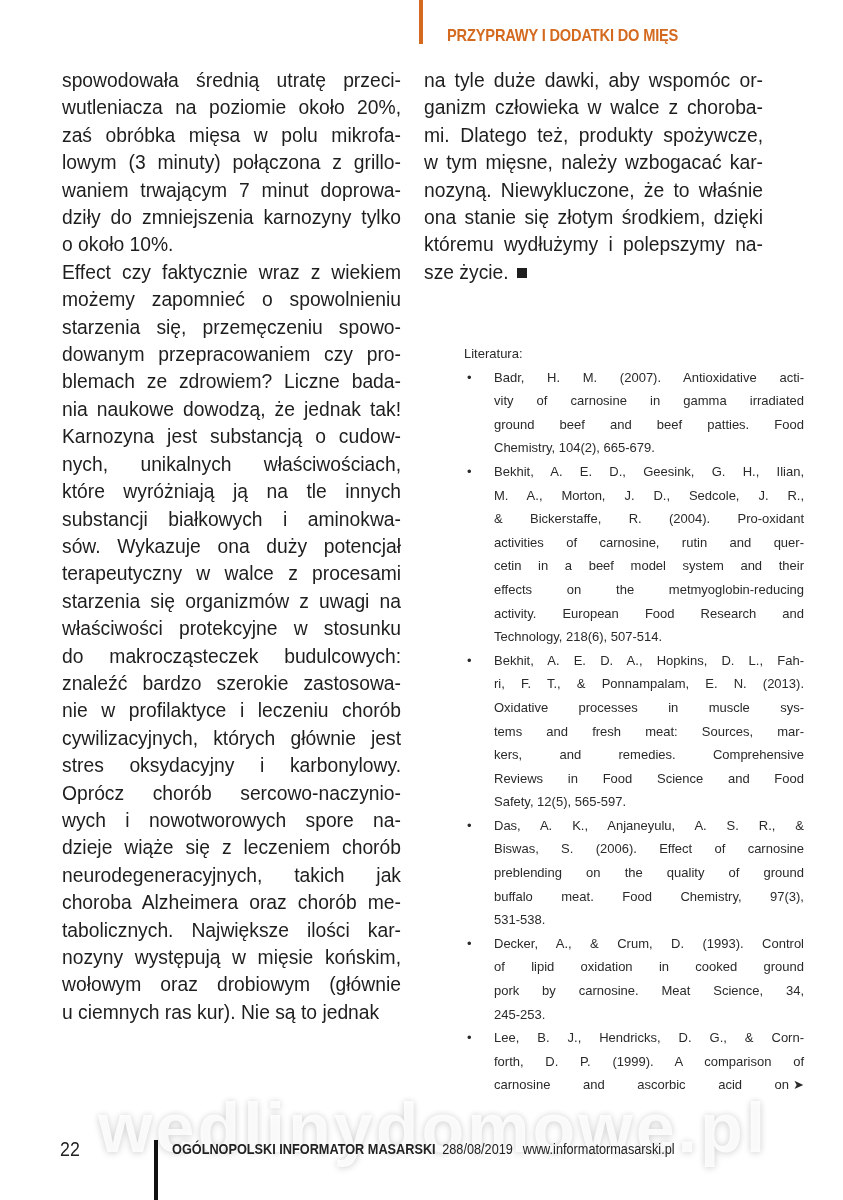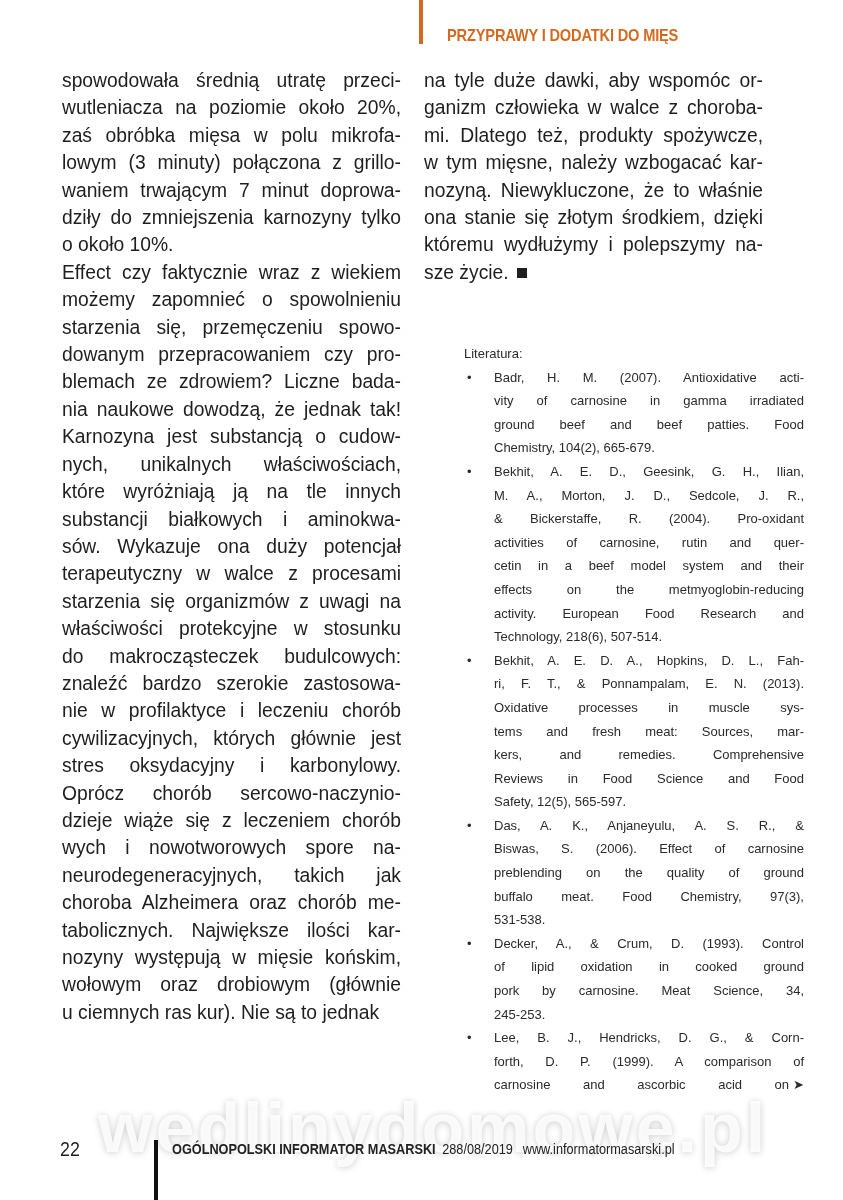--- a/index.html
+++ b/index.html
@@ -82,22 +82,22 @@
       <span class="line">sów. Wykazuje ona duży potencjał</span>
       <span class="line">terapeutyczny w walce z procesami</span>
       <span class="line">starzenia się organizmów z uwagi na</span>
       <span class="line">właściwości protekcyjne w stosunku</span>
       <span class="line">do makrocząsteczek budulcowych:</span>
       <span class="line">znaleźć bardzo szerokie zastosowa-</span>
       <span class="line">nie w profilaktyce i leczeniu chorób</span>
       <span class="line">cywilizacyjnych, których głównie jest</span>
       <span class="line">stres oksydacyjny i karbonylowy.</span>
       <span class="line">Oprócz chorób sercowo-naczynio-</span>
+      <span class="line">wych i nowotworowych spore na-</span>
       <span class="line">dzieje wiąże się z leczeniem chorób</span>
-      <span class="line">wych i nowotworowych spore na-</span>
       <span class="line">neurodegeneracyjnych, takich jak</span>
       <span class="line">choroba Alzheimera oraz chorób me-</span>
       <span class="line">tabolicznych. Największe ilości kar-</span>
       <span class="line">nozyny występują w mięsie końskim,</span>
       <span class="line">wołowym oraz drobiowym (głównie</span>
       <span class="line last">u ciemnych ras kur). Nie są to jednak</span>
     </p>
 </div>
 
 <div class="col col-right-top">

